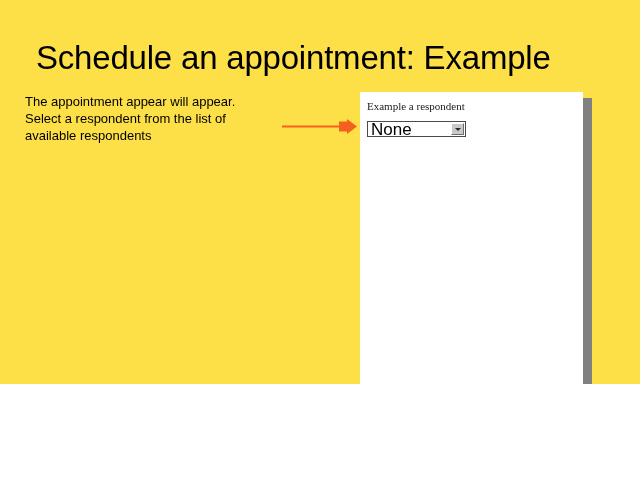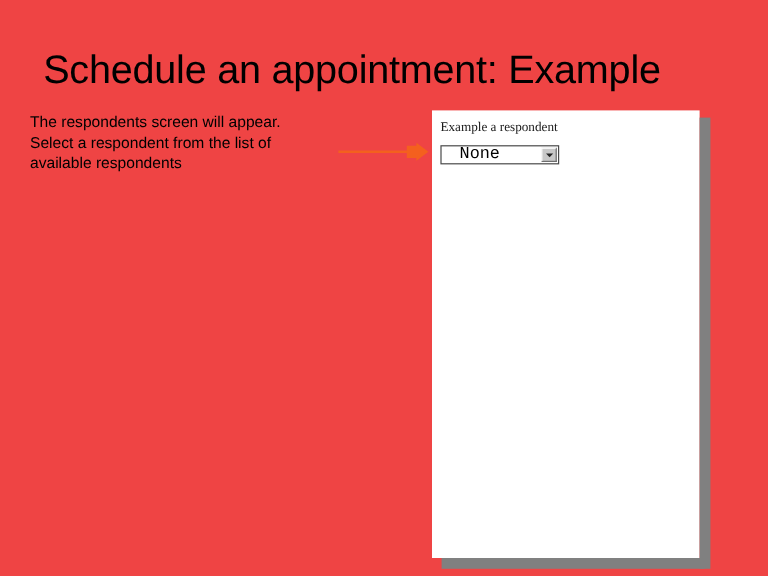--- a/index.html
+++ b/index.html
@@ -8,22 +8,22 @@
     padding: 0;
     background: #ffffff;
   }
   body {
     font-family: "Liberation Sans", sans-serif;
     -webkit-font-smoothing: none;
   }
   #slide {
     position: relative;
     width: 640px;
-    height: 480px;
-    background: #ef4444;
+    height: 384px;
+    background: #fde047;
     overflow: hidden;
   }
 
   
   #slide-title {
     position: absolute;
     left: 36px;
     top: 38px;
     width: 570px;
     font-family: "Liberation Sans", sans-serif;
@@ -92,24 +92,24 @@
     left: 367px;
     top: 121px;
     width: 99px;
     height: 16px;
     box-sizing: border-box;
     border: 1px solid #4a4a4a;
     background: #ffffff;
   }
   #respondent-select-value {
     position: absolute;
-    left: 15px;
+    left: 3px;
     top: 1px;
-    font-family: Liberation Mono, monospace;
-    font-size: 14px;
+    font-family: Liberation Sans, sans-serif;
+    font-size: 17px;
     line-height: 13px;
     color: #000000;
     white-space: nowrap;
   }
   #respondent-select-button {
     position: absolute;
     right: 1px;
     top: 1px;
     width: 13px;
     height: 12px;
@@ -142,21 +142,21 @@
     height: 18px;
   }
 </style>
 </head>
 <body>
 
 <div id="slide">
 
   <div id="slide-title">Schedule an appointment: Example</div>
 
-  <div id="caption">The respondents screen will appear. Select a respondent from the list of available respondents</div>
+  <div id="caption">The appointment appear will appear. Select a respondent from the list of available respondents</div>
 
   <div id="screenshot-region"></div>
   <div id="shadow-right"></div>
   <div id="shadow-bottom"></div>
 
   <div id="dropdown-label">Example a respondent</div>
 
   <div id="respondent-select">
     <span id="respondent-select-value">None</span>
     <span id="respondent-select-button">

